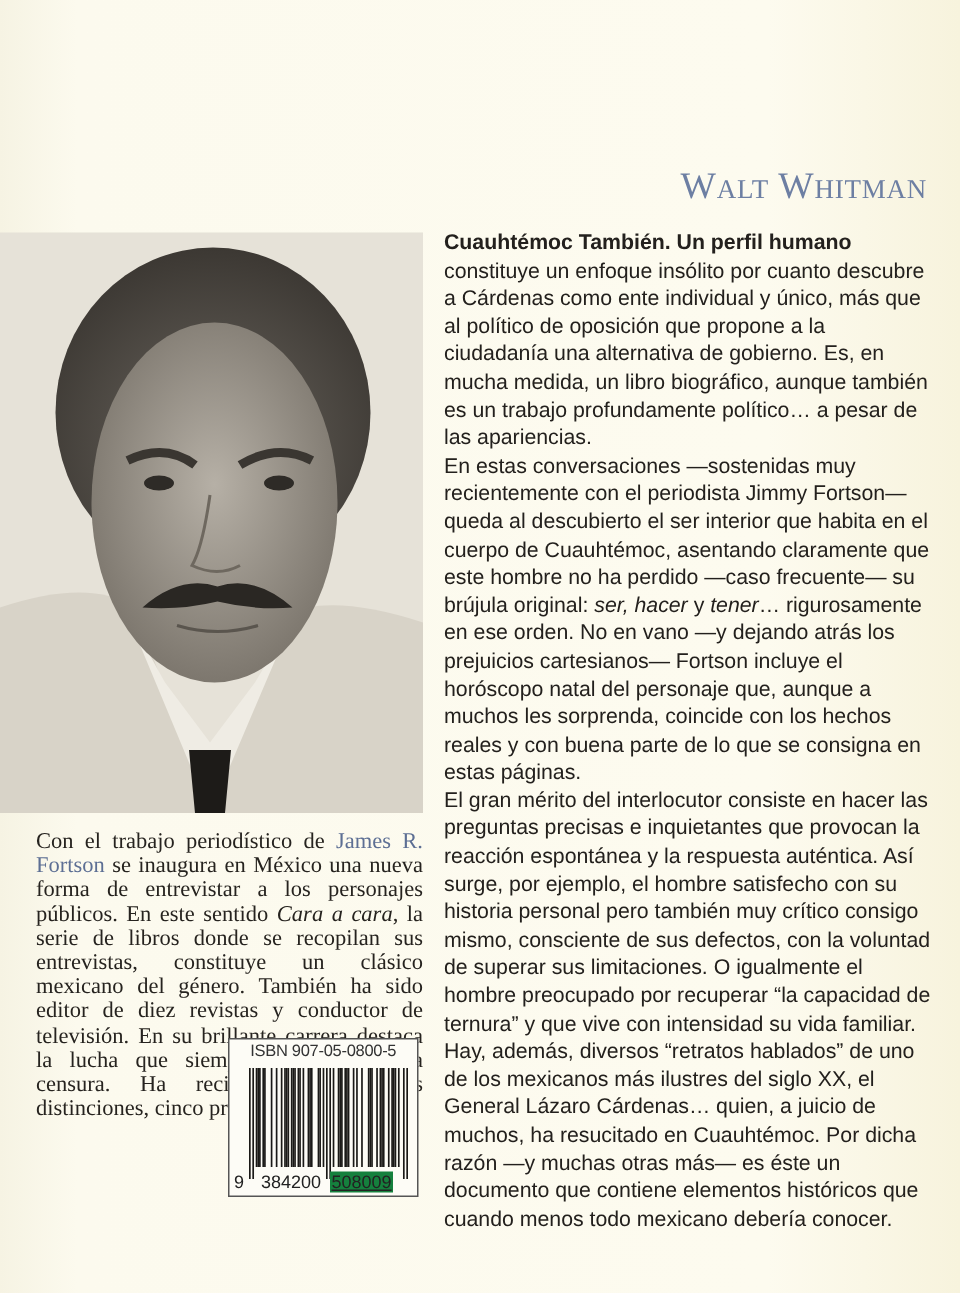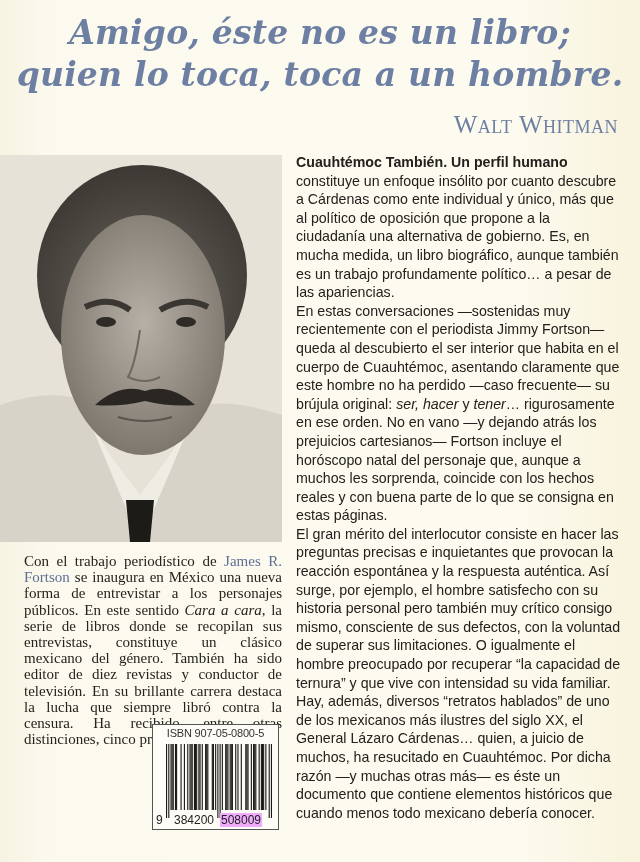--- a/index.html
+++ b/index.html
@@ -40,47 +40,43 @@
       text-align: justify; color: #26231f; font-family: Liberation Serif, serif;
     }
     .bio .name { color: #5d6f94; }
     .blurb {
       position: absolute; left: 296px; top: 153px; width: 326px;
       font-size: 14.2px; line-height: 18.6px; color: #23201d;
     }
     .blurb p { margin: 0; }
     .blurb .title { font-weight: bold; }
     .barcode-box {
-      position: absolute; left: 152px; top: 724px; width: 127px; height: 106px;
+      position: absolute; left: 152px; top: 692px; width: 127px; height: 106px;
       border: 1px solid #555; background: #fdfcf6;
     }
     .isbn {
       position: absolute; left: 0; top: 2px; width: 100%;
       text-align: center; font-size: 11px; color: #333; letter-spacing: -0.2px;
     }
     .bars {
       position: absolute; left: 13px; top: 19px; width: 106px; height: 74px;
     }
     .ean {
       position: absolute; left: 0; bottom: 2px; width: 100%;
       font-size: 12px; color: #222; font-family: "Liberation Sans", sans-serif;
     }
     .ean .d0 { position: absolute; left: 3px; bottom: 0; }
     .ean .d1 { position: absolute; left: 20px; bottom: 0; background: #fdfcf6; padding: 0 1px; }
-    .ean .d2 { position: absolute; left: 67px; bottom: 0; background: #f0abfc; padding: 0 1px; }
+    .ean .d2 { position: absolute; left: 67px; bottom: 0; background: #15803d; padding: 0 1px; text-decoration: underline; }
   </style>
 </head>
 <body>
 
 <div class="page">
 
-  <div class="quote">
-    <span class="line">Amigo, éste no es un libro;</span>
-    <span class="line">quien lo toca, toca a un hombre.</span>
-  </div>
   <div class="author">Walt Whitman</div>
 
   <div class="photo">
     <svg viewBox="0 0 282 387" preserveAspectRatio="none">
       <defs>
         <filter id="grain">
           <feTurbulence type="fractalNoise" baseFrequency="0.9" numOctaves="2" result="n"></feTurbulence>
           <feColorMatrix type="saturate" values="0"></feColorMatrix>
           <feComponentTransfer>
               <feFuncA type="linear" slope="0.25"></feFuncA>

